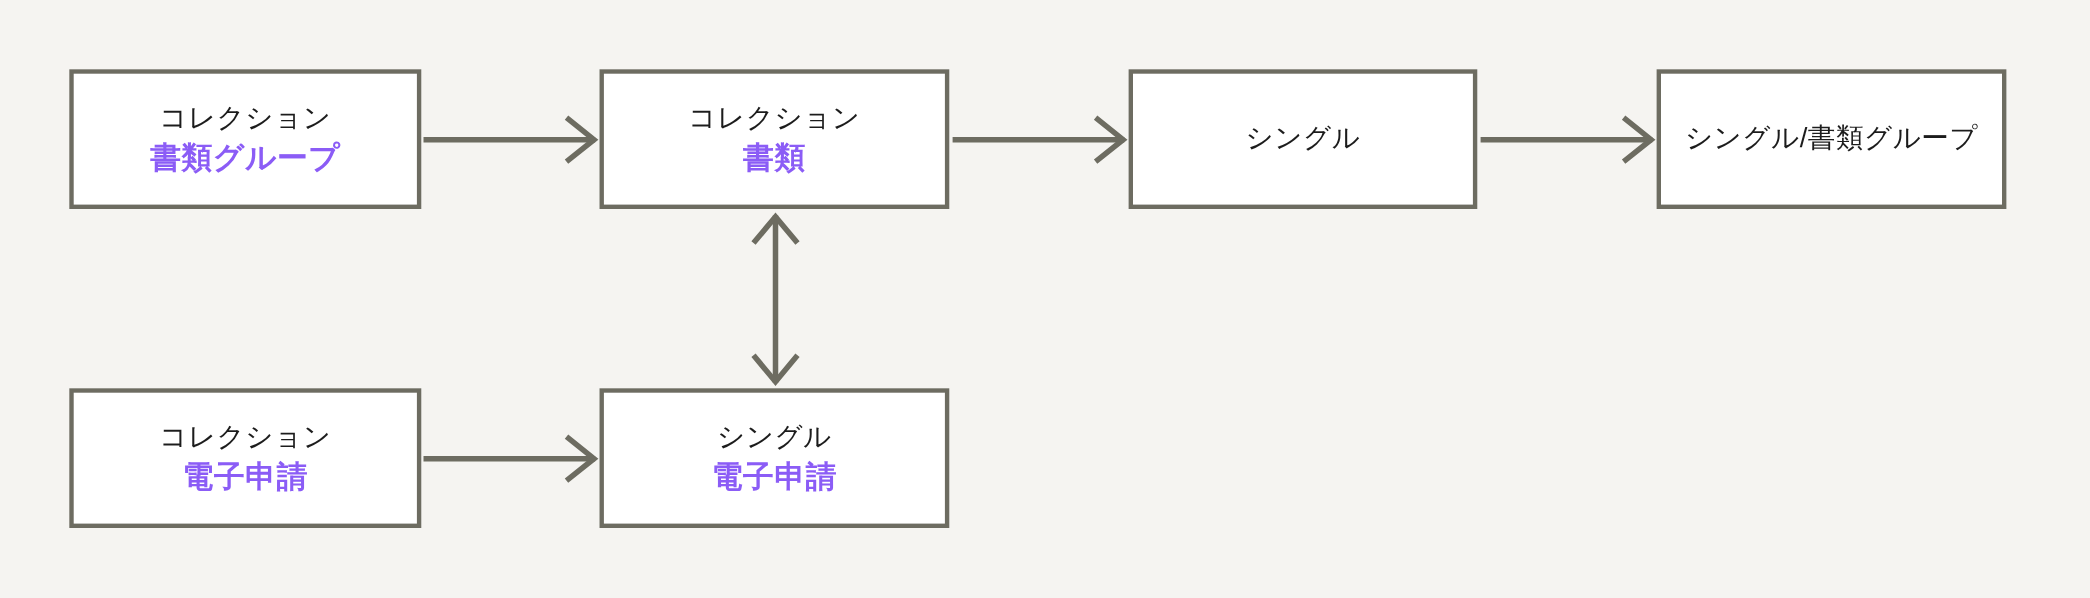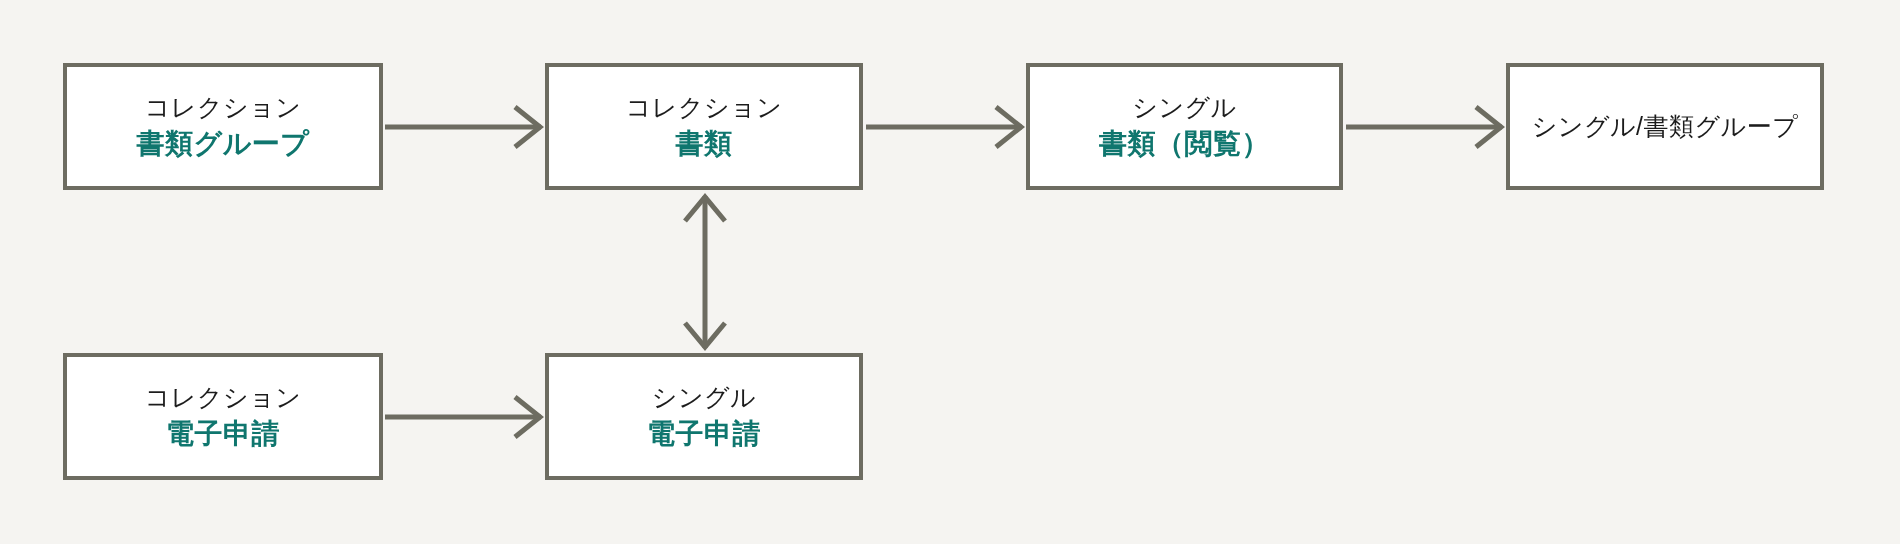--- a/index.html
+++ b/index.html
@@ -41,21 +41,21 @@
   .node-kind {
     font-size: 25px;
     font-weight: 400;
     color: #1c1c1c;
     letter-spacing: 0.5px;
     white-space: nowrap;
   }
   .node-title {
     font-size: 28px;
     font-weight: 700;
-    color: #0f766e;
+    color: #8b5cf6;
     letter-spacing: 0.5px;
     white-space: nowrap;
     margin-top: 2px;
   }
 </style>
 </head>
 <body>
 
 <div id="diagram-canvas">
 
@@ -96,21 +96,20 @@
     <div class="node-title">書類グループ</div>
   </div>
 
   <div class="node-box" style="left:545px; top:63px; width:318px; height:127px;">
     <div class="node-kind">コレクション</div>
     <div class="node-title">書類</div>
   </div>
 
   <div class="node-box" style="left:1026px; top:63px; width:317px; height:127px;">
     <div class="node-kind">シングル</div>
-    <div class="node-title">書類（閲覧）</div>
   </div>
 
   <div class="node-box" style="left:1506px; top:63px; width:318px; height:127px;">
     <div class="node-kind">シングル/書類グループ</div>
   </div>
 
   <div class="node-box" style="left:63px; top:353px; width:320px; height:127px;">
     <div class="node-kind">コレクション</div>
     <div class="node-title">電子申請</div>
   </div>

